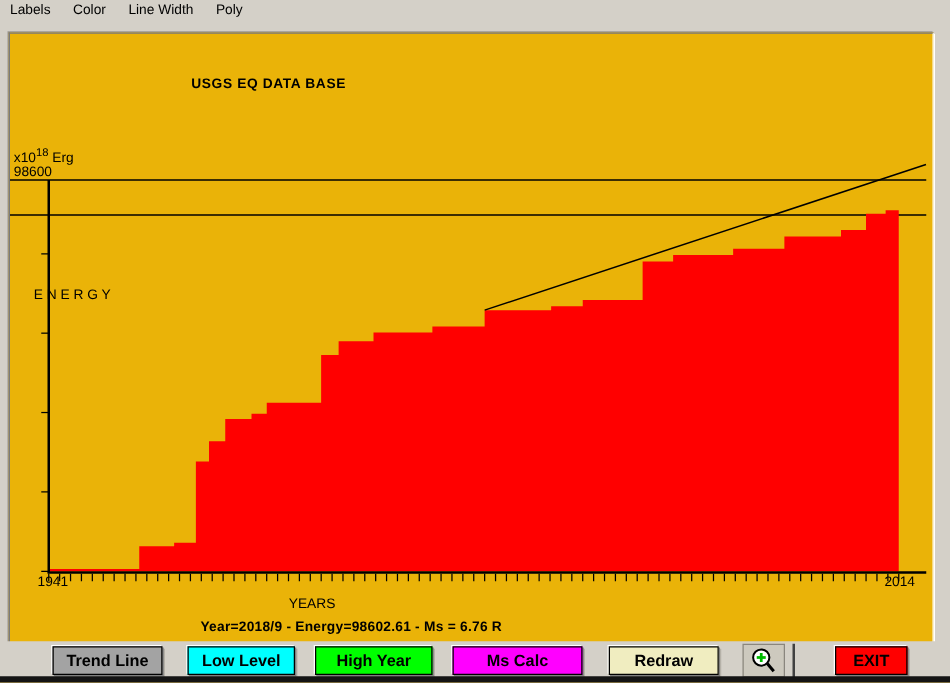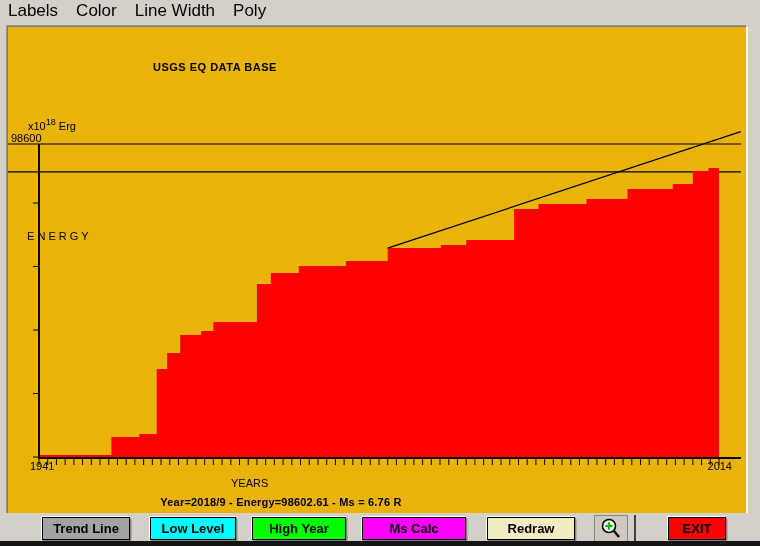--- a/index.html
+++ b/index.html
@@ -3,36 +3,36 @@
 <meta charset="utf-8">
 <style>
   html,body{margin:0;padding:0;}
   body{
     width:760px;height:546px;position:relative;overflow:hidden;
     background:#D4D0C8;font-family:"Liberation Sans",sans-serif;color:#000;
   }
   
   .menubar{
     position:absolute;left:0;top:0;width:760px;height:22px;
-    background:#D4D0C8;font-size:17px;display:flex;align-items:center;
+    background:#D4D0C8;font-size:11px;display:flex;
     padding-left:8px;box-sizing:border-box;gap:0;
   }
   .menu-item{padding:2px 9px 2px 0;cursor:default;}
   .menu-item + .menu-item{padding-left:9px;}
   
   .canvas{
     position:absolute;left:7px;top:26px;width:738px;height:487px;
     background:#eab308;
     border-top:1px solid #7a7a7a;border-left:1px solid #7a7a7a;
     border-right:1px solid #FFFFFF;border-bottom:1px solid #FFFFFF;
     box-shadow:1px 1px 0 #fff, -1px -1px 0 #9a9691;
   }
   .canvas .lbl{position:absolute;font-size:11px;line-height:12px;white-space:nowrap;}
   .chart-title{left:145px;top:34px;font-size:13px;font-weight:bold;letter-spacing:.5px;}
-  .y-unit{left:20px;top:89px;}
+  .y-unit{left:3px;top:89px;}
   .y-unit sup{font-size:9px;}
   .y-top-label{left:3px;top:105px;}
   .energy-label{
     left:19px;top:203px;width:14px;text-align:center;
     white-space:pre-line;line-height:16.5px;font-size:11px;
   }
   .x-left-label{left:22px;top:433px;font-size:12px;}
   .x-right-label{left:684px;top:433px;width:40px;text-align:right;font-size:12px;}
   .x-axis-title{left:223px;top:450px;width:350px;text-align:left;font-size:11px;}
   .status-readout{

